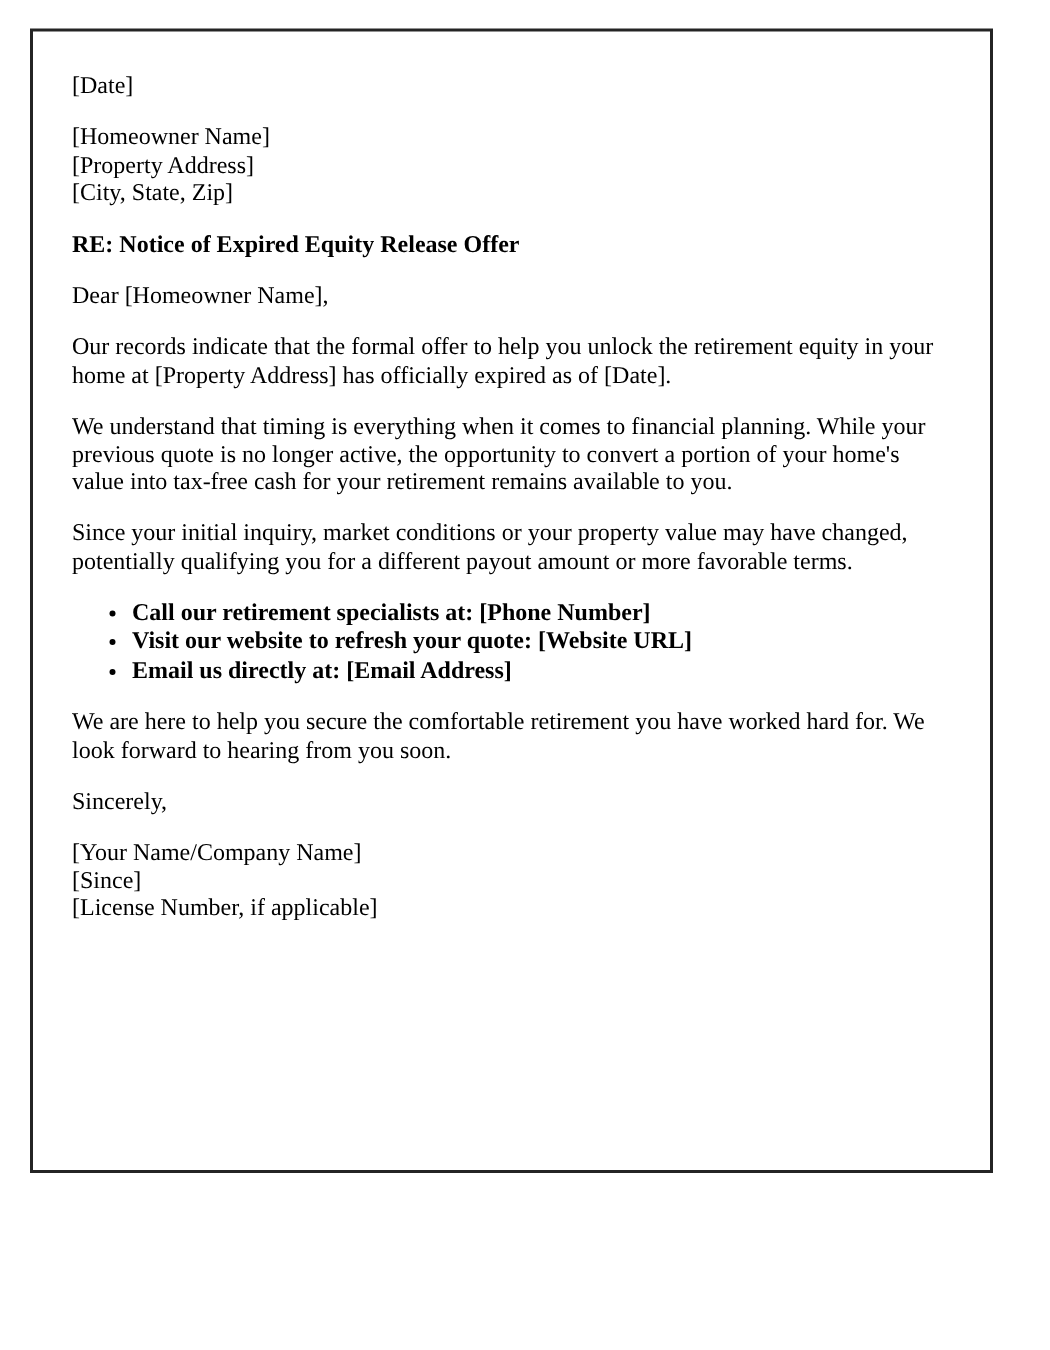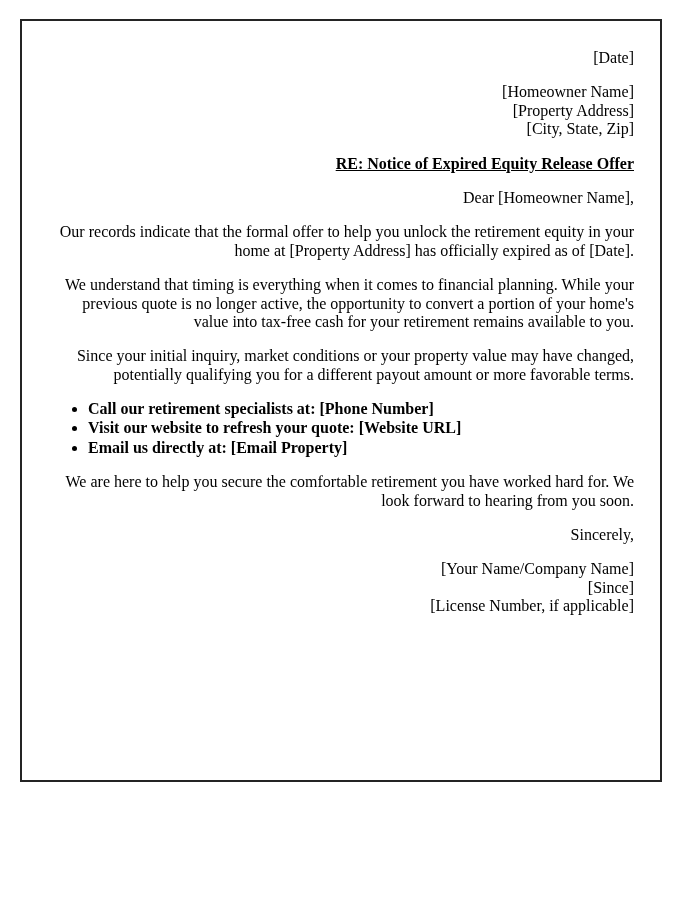--- a/index.html
+++ b/index.html
@@ -22,34 +22,33 @@
     width: 642px;
     height: 763px;
     border: 2px solid #242424;
     background: #ffffff;
     padding: 12px 26px 26px 26px;
   }
   .letter-frame p {
     margin: 16px 0;
     font-size: 16px;
     line-height: 1.15;
-    text-align: right;
   }
   .letter-frame ul {
     margin: 16px 0;
     padding-left: 40px;
     font-size: 16px;
     line-height: 1.15;
     list-style-type: disc;
   }
   .letter-frame li {
     margin: 0 0 1px 0;
     font-weight: bold;
   }
-  .bold { font-weight: bold; text-decoration: underline; }
+  .bold { font-weight: bold; }
 </style>
 </head>
 <body>
 
 <div class="letter-frame">
 
   <p>[Date]</p>
 
   <p>
     <span>[Homeowner Name]</span><br>
@@ -64,21 +63,21 @@
   <p>Our records indicate that the formal offer to help you unlock the retirement equity in your home at [Property Address] has officially expired as of [Date].</p>
 
   <p>We understand that timing is everything when it comes to financial planning. While your previous quote is no longer active, the opportunity to convert a portion of your home's value into tax-free cash for your retirement remains available to you.</p>
 
   <p>Since your initial inquiry, market conditions or your property value may have changed, potentially qualifying you for a different payout amount or more favorable terms.</p>
 
 
   <ul>
     <li>Call our retirement specialists at: [Phone Number]</li>
     <li>Visit our website to refresh your quote: [Website URL]</li>
-    <li>Email us directly at: [Email Property]</li>
+    <li>Email us directly at: [Email Address]</li>
   </ul>
 
   <p>We are here to help you secure the comfortable retirement you have worked hard for. We look forward to hearing from you soon.</p>
 
   <p>Sincerely,</p>
 
   <p>
     <span>[Your Name/Company Name]</span><br>
     <span>[Since]</span><br>
     <span>[License Number, if applicable]</span>

